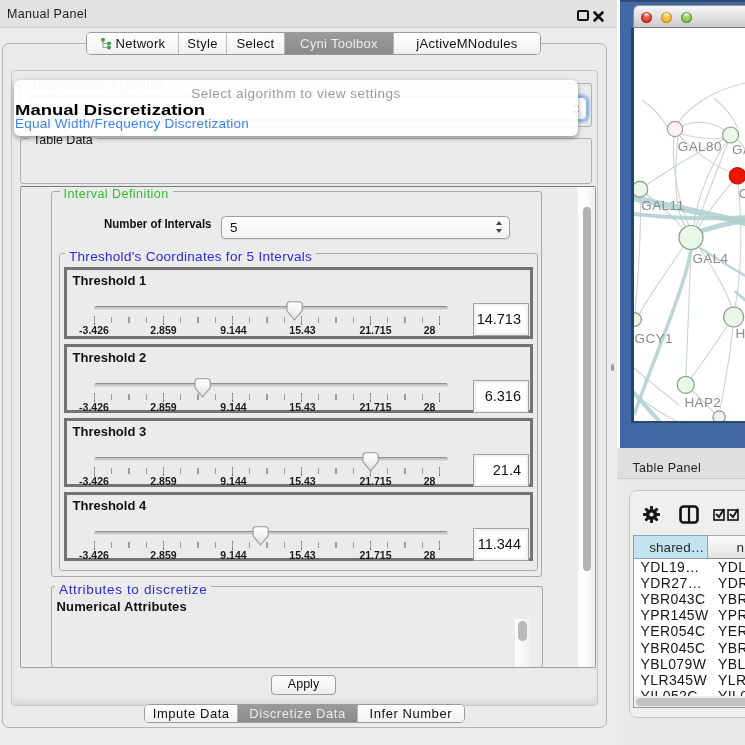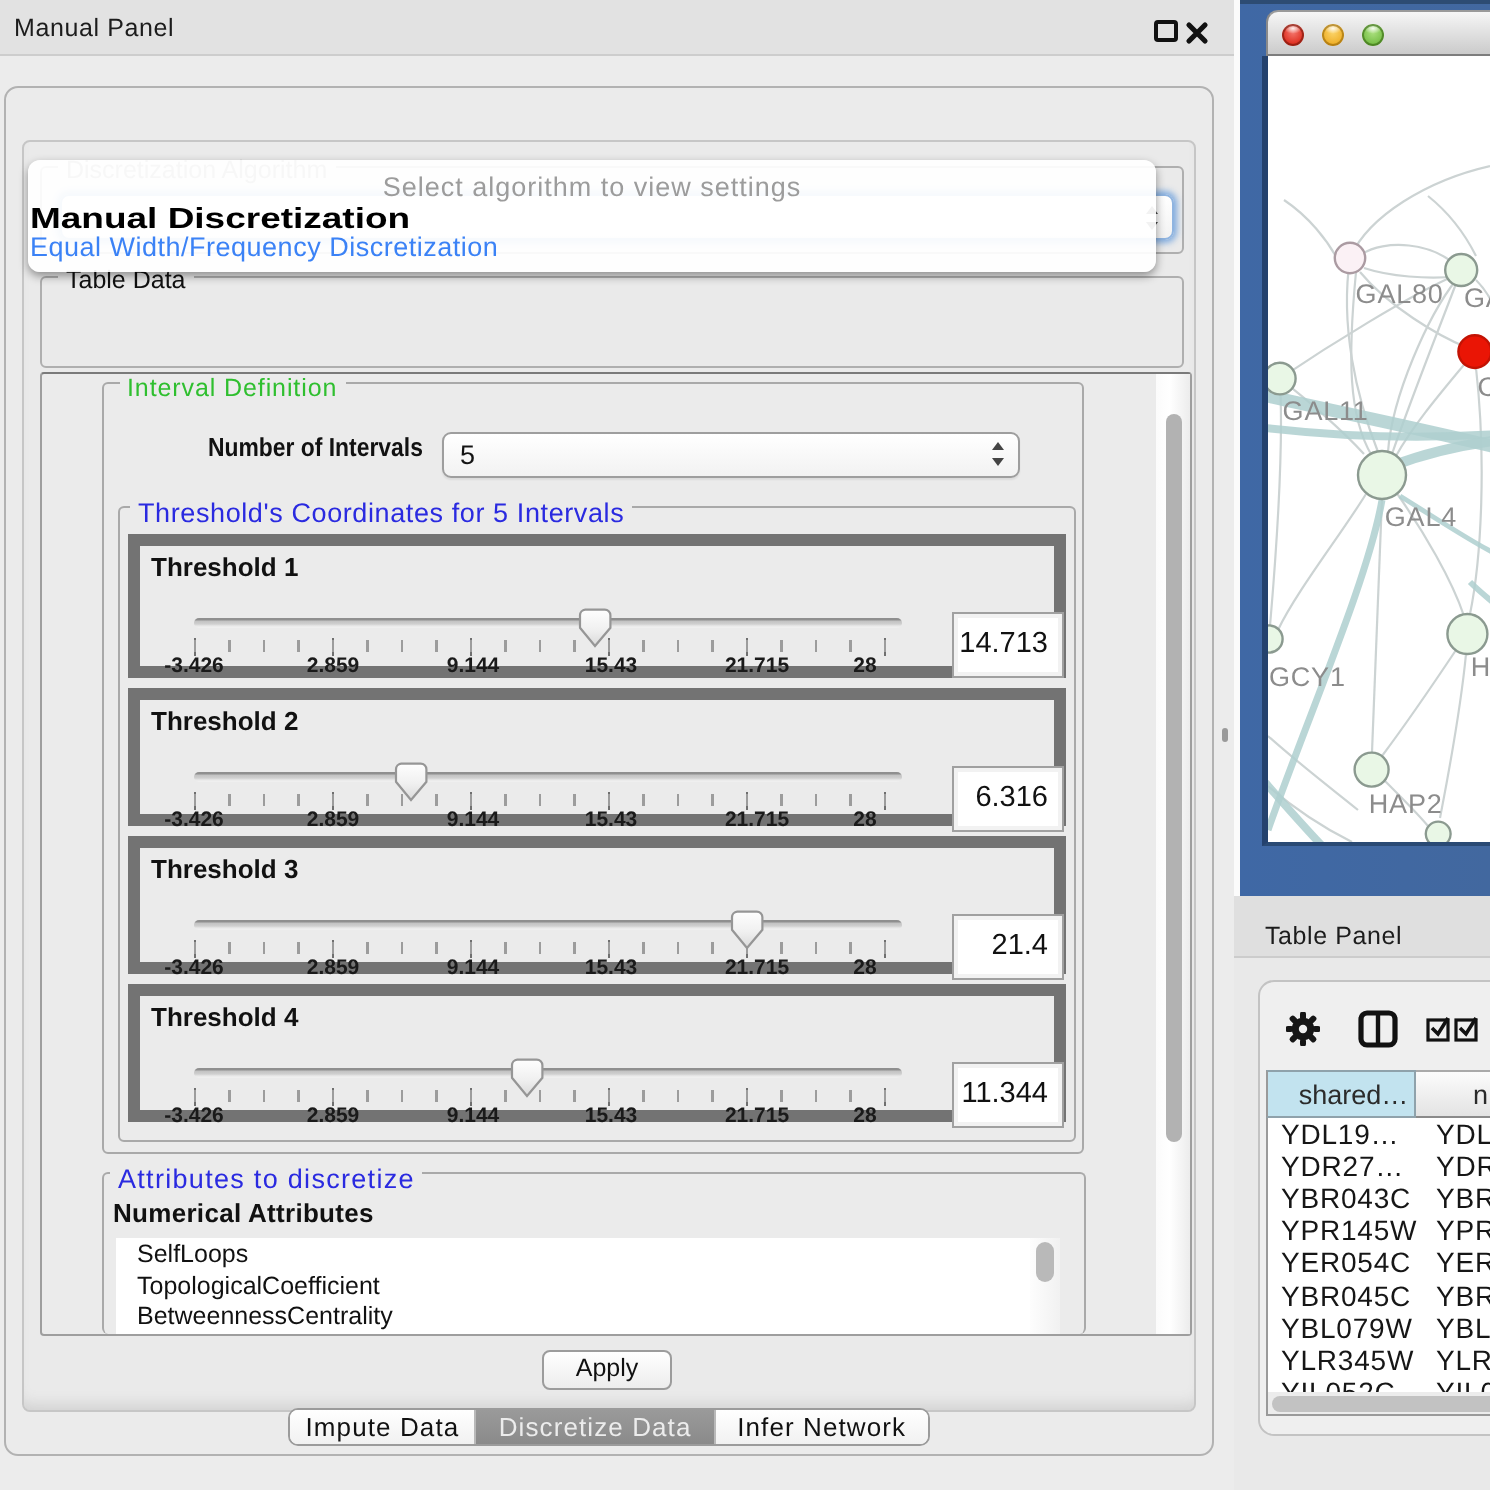--- a/index.html
+++ b/index.html
@@ -35,21 +35,21 @@
 .stp:before,.stp:after{content:"";position:absolute;left:0;border-left:3.5px solid transparent;border-right:3.5px solid transparent;}
 .stp:before{top:2px;border-bottom:4.5px solid #444;}
 .stp:after{bottom:2px;border-top:4.5px solid #444;}
 
 
 #scrollpane{left:20px;top:186px;width:576px;height:482px;border:1px solid #9e9e9e;border-top:1px solid #7a7a7a;border-radius:2px;background:#ebebeb;}
 #vsb-track{left:578px;top:187px;width:17px;height:480px;background:linear-gradient(90deg,#fbfbfb,#ffffff 40%,#ececec);}
 #vsb-thumb{left:582.5px;top:207px;width:8px;height:364px;background:#b2b2b2;border-radius:4px;}
 
 
-.tpanel{position:absolute;left:63.5px;width:469px;height:71.5px;border:6px solid #737373;background:#ebebeb;}
+.tpanel{position:absolute;left:63.5px;width:469px;height:71.5px;border:3px solid #737373;background:#ebebeb;}
 .tpanel .tl{position:absolute;left:6px;top:3px;font-size:13px;font-weight:bold;color:#111;}
 .track{position:absolute;left:27px;top:35.5px;width:354px;height:5.5px;border-radius:2.7px;background:linear-gradient(180deg,#8f8f8f 0,#8f8f8f 1px,#c2c2c2 1.5px,#cfcfcf 60%,#e9e9e9 80%,#f1f1f1);}
 .ticksmin{position:absolute;left:27px;top:46.7px;width:346px;height:6.7px;background:repeating-linear-gradient(90deg,#9c9c9c 0 1px,transparent 1px 17.25px);}
 .ticksmaj{position:absolute;left:27px;top:45.5px;width:346px;height:9px;background:repeating-linear-gradient(90deg,#6f6f6f 0 1px,transparent 1px 69px);}
 .tlab{position:absolute;top:54px;font-size:10.5px;font-weight:bold;color:#1a1a1a;transform:translateX(-50%);}
 .thumb{position:absolute;top:31px;width:17px;height:20px;margin-left:-8.5px;}
 .tfield{position:absolute;left:406.5px;top:33px;width:56px;height:33px;background:#fff;border:1px solid #a0a0a0;box-shadow:inset 0 0 0 2px #f2f2f2;font-size:14.5px;color:#111;text-align:right;line-height:31px;padding-right:7px;}
 
 
 #numlist{left:57.5px;top:619px;width:457px;height:48px;background:#fff;font-size:12.5px;color:#111;line-height:15.5px;padding:1px 0 0 11px;overflow:hidden;}
@@ -93,20 +93,32 @@
       <div class="t abs">Manual Panel</div>
     </div>
   <div id="float-ic" class="abs"></div>
   <svg class="abs" style="left:592px;top:10px" width="13" height="13" viewBox="0 0 13 13">
       <path d="M2.5 2.5 L10.5 10.5 M10.5 2.5 L2.5 10.5" stroke="#111" stroke-width="2.6" stroke-linecap="round"></path>
     </svg>
 
   <div id="outer" class="abs"></div>
   <div id="inner" class="abs"></div>
 
+  <div id="toptabs" class="seg abs">
+    <div style="width:91px"><svg width="12" height="13" viewBox="0 0 12 13" style="vertical-align:-2px">
+          <path d="M3 3 L3 11 M3 6.5 L8.5 6.5 M3 10.5 L8.5 10.5" stroke="#9aa89a" stroke-width="1.2" fill="none"></path>
+          <circle cx="3" cy="2.8" r="2.1" fill="#4e9b4e"></circle>
+          <circle cx="9" cy="6.5" r="2.1" fill="#4e9b4e"></circle>
+          <circle cx="9" cy="10.6" r="2.1" fill="#4e9b4e"></circle>
+        </svg> Network</div>
+    <div style="width:48px">Style</div>
+    <div style="width:58px">Select</div>
+    <div style="width:109px" class="sel">Cyni Toolbox</div>
+    <div style="width:147px">jActiveMNodules</div>
+  </div>
 
   <div class="grp abs" style="left:20px;top:83px;width:572px;height:44px;">
     <span class="gt" style="color:#8f8f8f;">Discretization Algorithm</span>
   </div>
   <div class="combo abs" style="left:30px;top:97px;width:557px;height:23px;box-shadow:0 0 3px 1.5px rgba(100,155,220,.8);border-color:#8fb4e0;">
       <span class="stp"></span>
     </div>
 
   <div class="grp abs" style="left:20px;top:138px;width:572px;height:46px;">
     <span class="gt" style="color:#111;">Table Data</span>
@@ -198,31 +210,30 @@
     <svg class="thumb" style="left:193.5px;" viewBox="0 0 17 20">
         <path d="M3.6,0.8 h9.8 a2.8,2.8 0 0 1 2.8,2.8 v6.3 L8.5,19 L1,9.9 V3.6 a2.8,2.8 0 0 1 2.6,-2.8 Z" fill="url(#thg)" stroke="#969696" stroke-width="1.1"></path>
       </svg>
     <div class="tfield">11.344</div>
   </div>
 
   <div class="grp abs" style="left:50.5px;top:586px;width:492.5px;height:81px;border-bottom:none;border-color:#a9a9a9;">
     <span class="gt" style="left:3.5px;top:-5px;color:#2a2ae0;background:#ebebeb;font-size:13.5px;letter-spacing:0.65px;">Attributes to discretize</span>
   </div>
   <div class="abs" style="left:56.5px;top:598.5px;font-size:13px;font-weight:bold;letter-spacing:0.15px;color:#111;">Numerical Attributes</div>
-  <div id="numlist" class="abs">SelfLoops<br>TopologicalCoefficient<br>BetweennessCentrality</div>
   <div id="listsb" class="abs">
       <div class="th"></div>
     </div>
 
   <div id="apply" class="abs">Apply</div>
 
   <div id="bottabs" class="seg abs">
     <div style="width:93px">Impute Data</div>
     <div style="width:120px" class="sel">Discretize Data</div>
-    <div style="width:108px">Infer Network</div>
+    <div style="width:108px">Infer Number</div>
   </div>
 
   <div id="popup" class="abs">
     <div class="r1">Select algorithm to view settings</div>
     <div class="r2">Manual Discretization</div>
     <div class="r3">Equal Width/Frequency Discretization</div>
   </div>
 
   <div id="rwhite" class="abs"></div>
   <div id="desktop" class="abs"></div>

